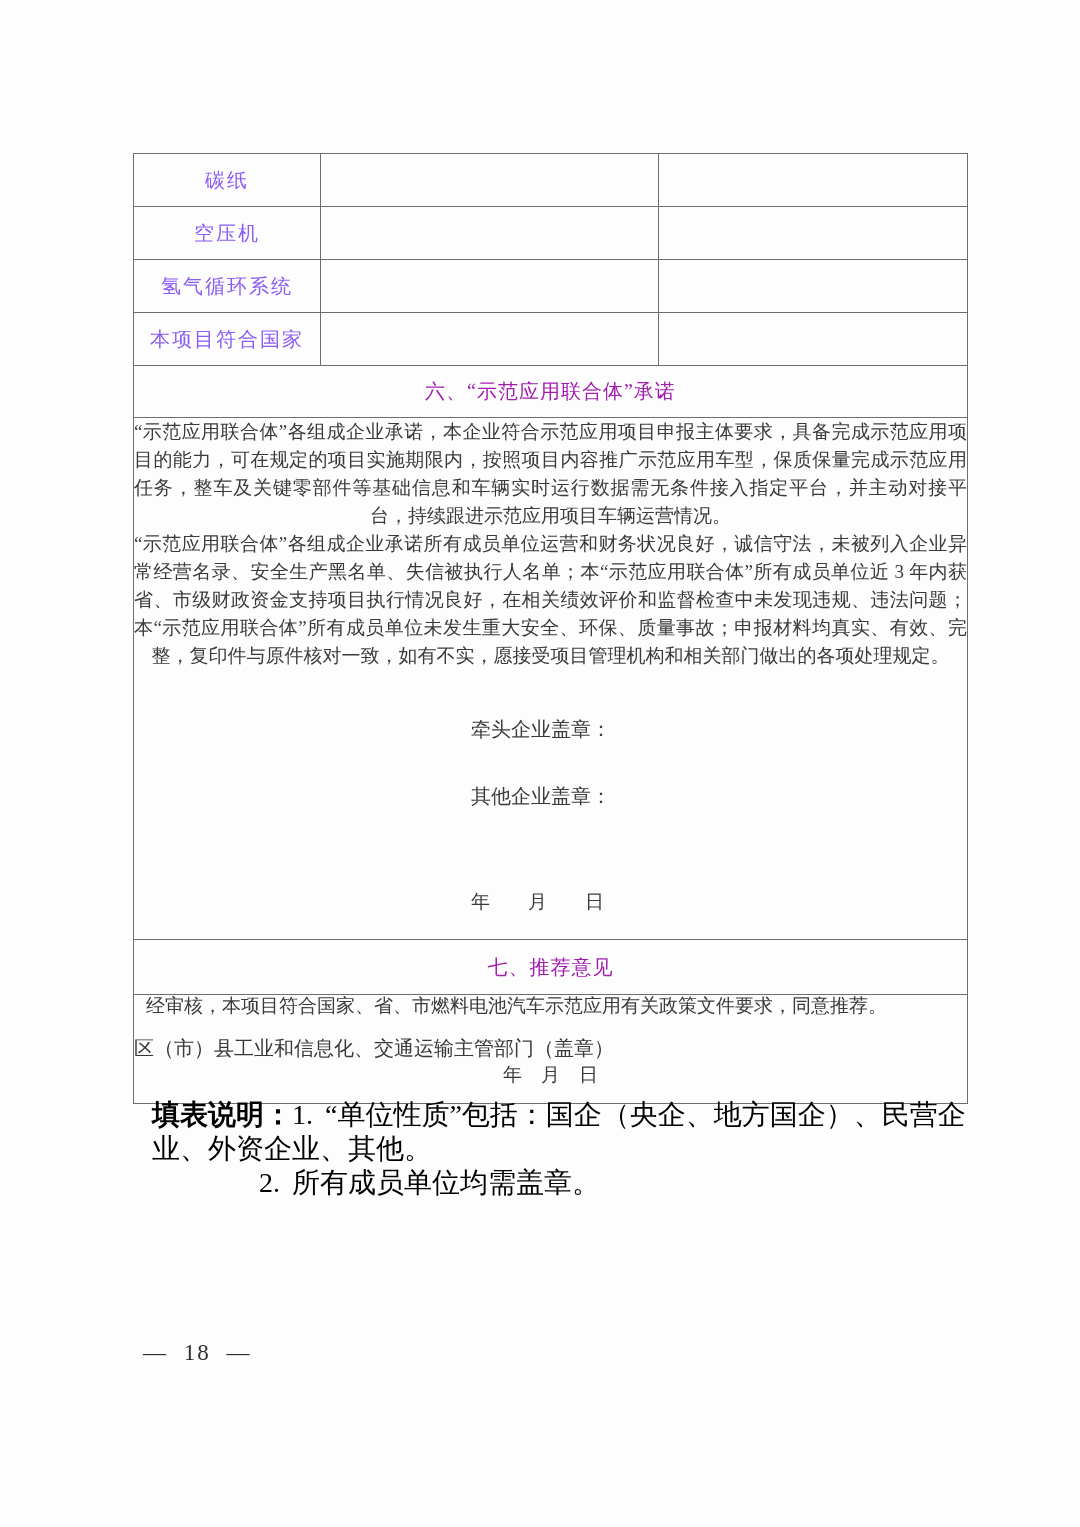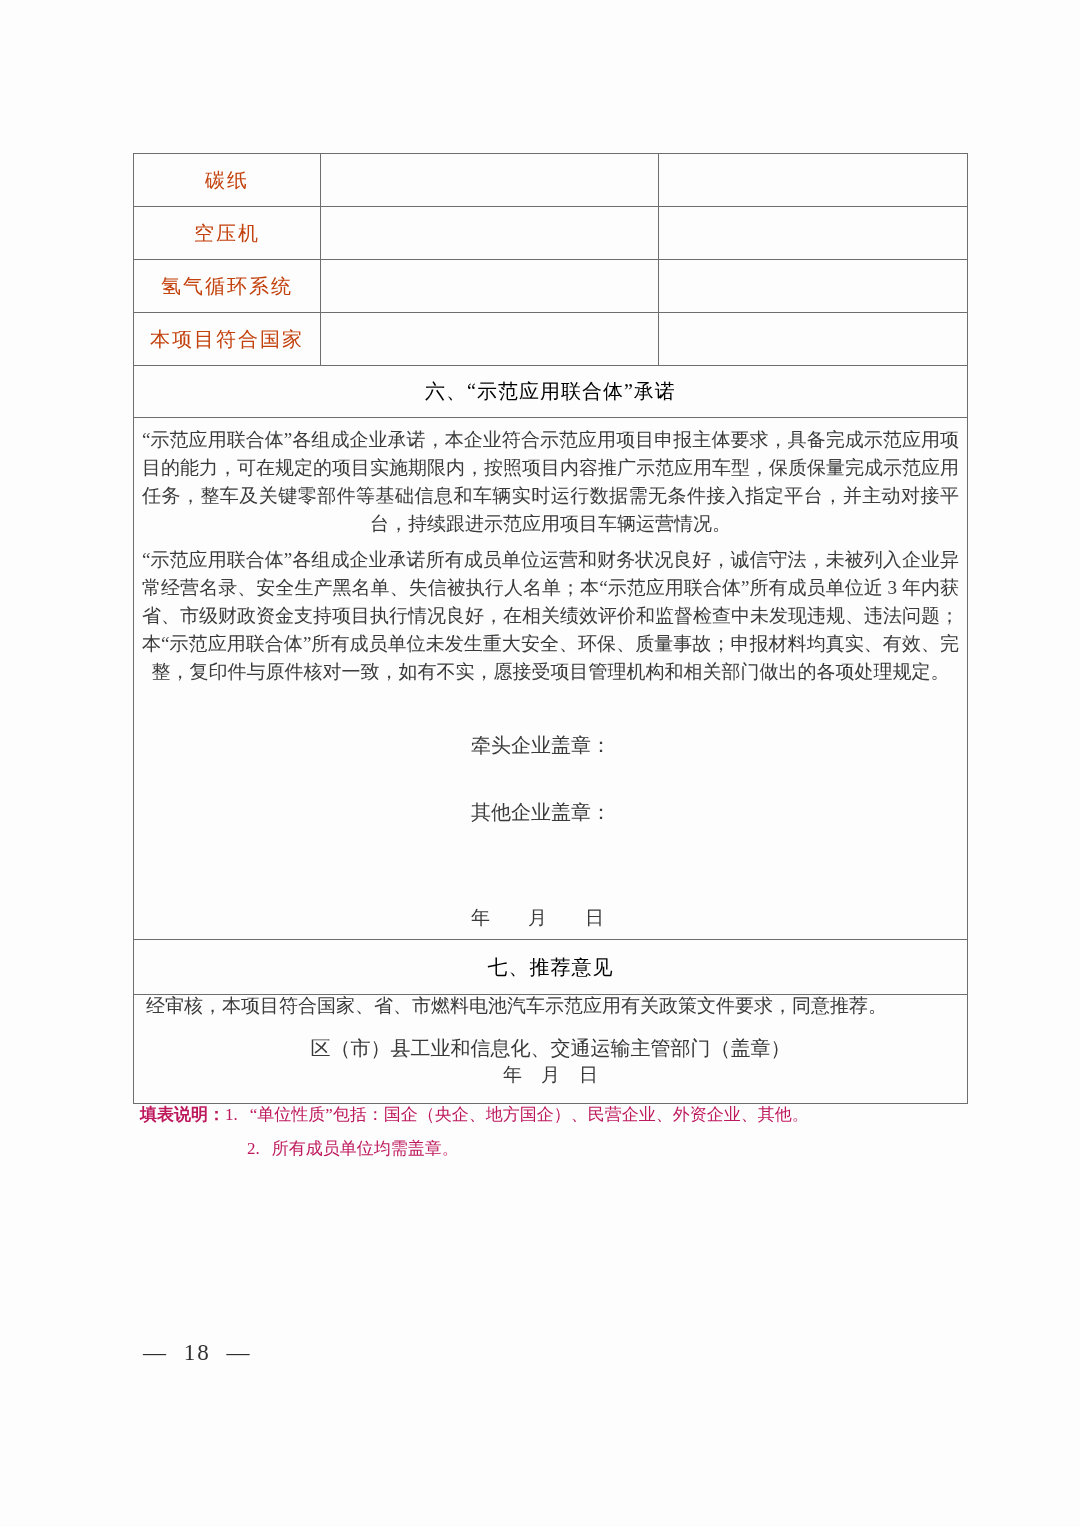--- a/index.html
+++ b/index.html
@@ -31,40 +31,40 @@
   table.form td {
     border: 1.5px solid #6e6e6e;
     padding: 0;
     background: #fdfdfd;
   }
   td.label-cell {
     text-align: center;
     vertical-align: middle;
     font-size: 20px;
     letter-spacing: 2px;
-    color: #c2410c;
+    color: #8b5cf6;
     height: 52px;
   }
   td.value-cell { height: 52px; }
   td.section-title-cell {
     text-align: center;
     vertical-align: middle;
     font-size: 20px;
     letter-spacing: 1px;
-    color: #000000;
+    color: #a21caf;
   }
   td.sec6-title-cell { height: 51px; }
   td.sec7-title-cell { height: 54px; }
   td.commit-cell {
     height: 521px;
     vertical-align: top;
     padding: 7px 13px 0 13px;
   }
   .commit-para {
-    margin: 8px;
+    margin: 0;
     font-size: 19px;
     line-height: 28px;
     text-align: justify;
     text-align-last: center;
     color: #3a3a3a;
   }
   .seal-line {
     font-size: 20px;
     line-height: 28px;
     padding-left: 337px;
@@ -87,40 +87,39 @@
   }
   .rec-body {
     margin: 0;
     font-size: 19px;
     line-height: 25px;
     padding-left: 12px;
     color: #3a3a3a;
   }
   .rec-authority {
     margin-top: 17px;
-    text-align: center;
     font-size: 20px;
     line-height: 26px;
     color: #383838;
   }
   .rec-date {
     margin-top: 1px;
     text-align: center;
     font-size: 19px;
     line-height: 24px;
     color: #383838;
   }
   .notes {
     position: absolute;
-    left: 140px;
+    left: 152px;
     top: 1098px;
     width: 835px;
-    font-size: 17px;
+    font-size: 28px;
     line-height: 34px;
-    color: #be185d;
+    color: #000000;
   }
   .note-label { font-weight: bold; }
   .note-num { margin-right: 12px; }
   .note-row-2 { padding-left: 107px; }
   .page-footer {
     position: absolute;
     left: 143px;
     top: 1340px;
     font-size: 23px;
     letter-spacing: 2px;

